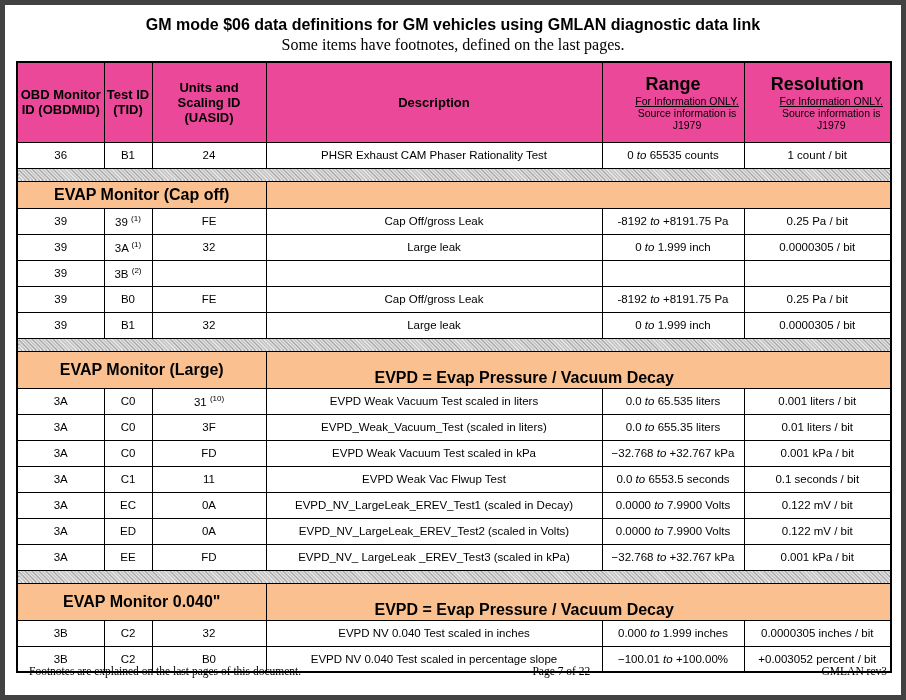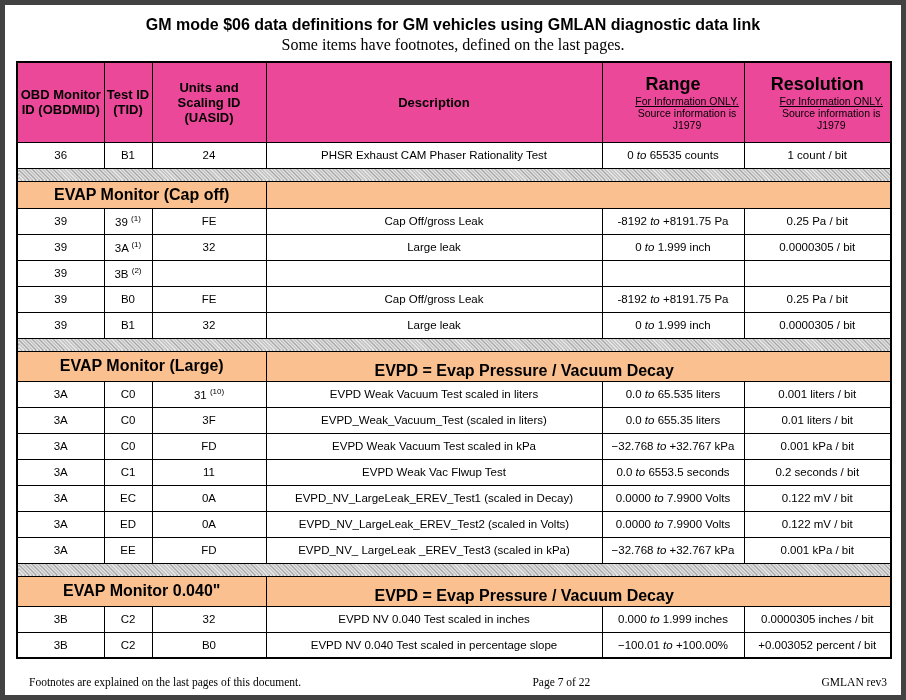--- a/index.html
+++ b/index.html
@@ -49,29 +49,29 @@
     font-size: 11.5px; text-align: center; vertical-align: middle;
     background: #fff;
   }
   tr.data td sup { font-size: 8px; }
   tr.section td {
     height: 27px;
     background: var(--section-bg, #FAC090);
     font-weight: bold; font-size: 16px; vertical-align: middle;
   }
   tr.section td.label-cell { text-align: center; padding: 1px 2px; }
-  tr.section td.note-cell  { text-align: left; padding: 10px 2px 1px 108px; }
+  tr.section td.note-cell  { text-align: left; padding: 17px 2px 1px 108px; }
   tr.sep td {
     height: 13px; padding: 0;
     background: repeating-linear-gradient(45deg,
       var(--hatch, #a8a8a8) 0px, var(--hatch, #a8a8a8) 1px,
       #e4e4e4 1px, #e4e4e4 2.5px);
   }
   .footer {
-    position: absolute; left: 24px; right: 14px; bottom: 7px;
+    position: absolute; left: 24px; right: 14px; bottom: 18px;
     display: flex; justify-content: space-between; align-items: baseline;
     font-family: "Liberation Serif", serif; font-size: 11.5px; color: #000;
   }
   i { font-style: italic; }
 </style>
 </head>
 <body>
 
 <div class="frame">
 
@@ -191,21 +191,21 @@
           <td>EVPD Weak Vacuum Test scaled in kPa</td>
           <td>−32.768 <i>to</i> +32.767 kPa</td>
           <td>0.001 kPa / bit</td>
         </tr>
         <tr class="data">
           <td>3A</td>
           <td>C1</td>
           <td>11</td>
           <td>EVPD Weak Vac Flwup Test</td>
           <td>0.0 <i>to</i> 6553.5 seconds</td>
-          <td>0.2 seconds / bit</td>
+          <td>0.1 seconds / bit</td>
         </tr>
         <tr class="data">
           <td>3A</td>
           <td>EC</td>
           <td>0A</td>
           <td>EVPD_NV_LargeLeak_EREV_Test1 (scaled in Decay)</td>
           <td>0.0000 <i>to</i> 7.9900 Volts</td>
           <td>0.122 mV / bit</td>
         </tr>
         <tr class="data">

